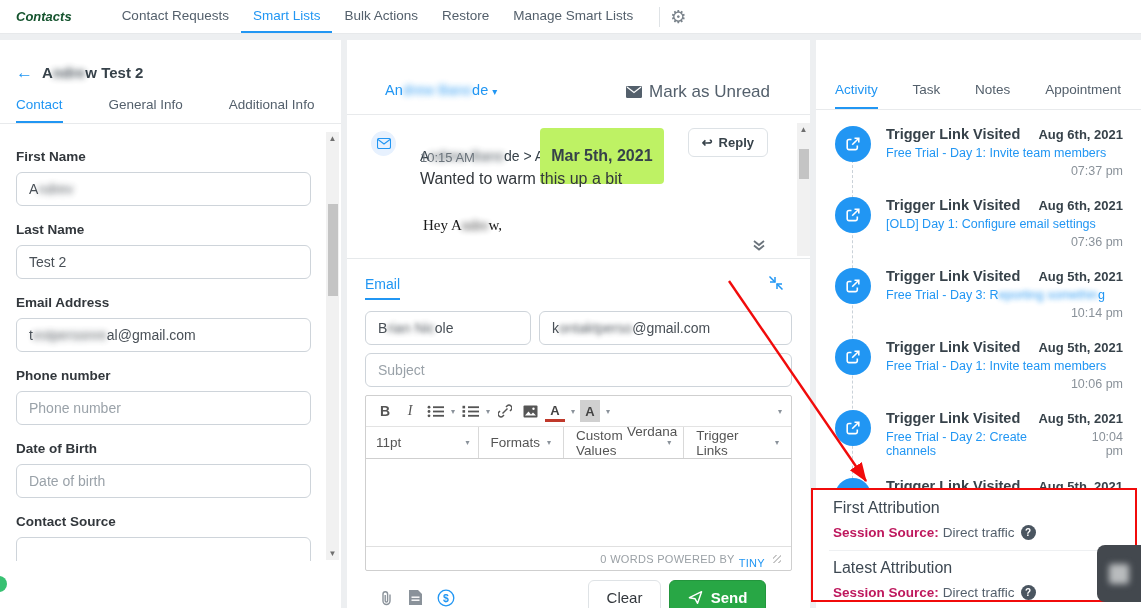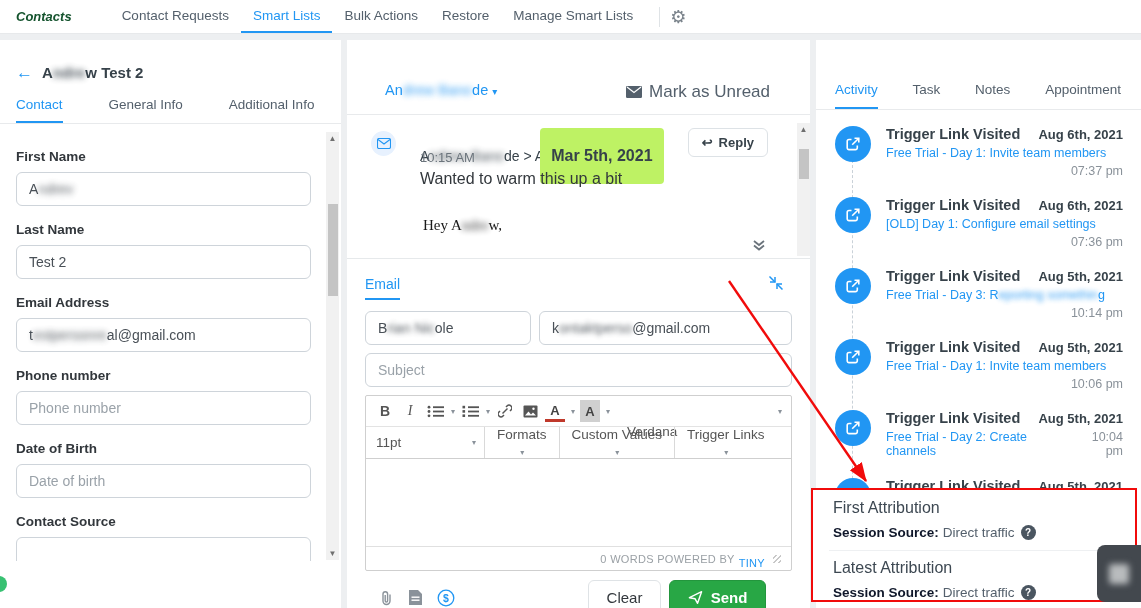--- a/index.html
+++ b/index.html
@@ -91,21 +91,21 @@
   .tb-btn { display:flex; align-items:center; justify-content:center; min-width:20px; height:22px; cursor:pointer; color:#555; }
   .tb-b { font-weight:bold; font-size:14px; }
   .tb-i { font-style:italic; font-family:"Liberation Serif", serif; font-size:14px; }
   .tb-caret { font-size:8px; color:#8a929a; margin-left:1px; cursor:pointer; }
   .tb-A { font-size:13px; font-weight:bold; color:#444; line-height:1; padding:2px 3px 1px; border-bottom:3px solid #c0392b; }
   .tb-A2 { font-size:13px; font-weight:bold; color:#444; line-height:1; padding:3px 4px; background:#d0d0d0; }
   .tb-font { font-size:13.5px; color:#555; margin-left:12px; cursor:pointer;margin-top:41px; }
   .tb-row1 .push { flex:1; }
   .tb-row2 { height:32px; display:flex; align-items:stretch; border-top:1px solid #e3e3e3; font-size:13.5px; color:#555; }
   .tb-size { width:118px; display:flex; align-items:center; justify-content:space-between; padding:0 8px 0 10px; cursor:pointer; }
-  .tb-menu { display:flex; align-items:center; gap:6px; padding:0 12px; border-left:1px solid #d9d9d9; cursor:pointer;flex-direction:column; }
+  .tb-menu { display:flex; align-items:center; gap:6px; padding:0 12px; border-left:1px solid #d9d9d9; cursor:pointer; }
   .tb-editor { height:88px; border-top:1px solid #cfcfcf; background:#fff; cursor:text; }
   .tb-status { height:24px; border-top:1px solid #e0e0e0; display:flex; align-items:center; justify-content:flex-end; gap:4px; padding-right:10px; font-size:11px; color:#9aa0a5; letter-spacing:.3px; }
   .tb-status .brand { color:#2196f3;margin-top:9px; }
   .resize-grip { width:8px; height:8px; margin-left:4px; background:
      repeating-linear-gradient(135deg, transparent 0 2px, #bbb 2px 3.4px); opacity:.8; }
   .send-row { display:flex; align-items:center; margin-top:9px; padding-right:26px; }
   .attach-icons { display:flex; align-items:center; gap:15px; margin-left:14px; }
   .attach-icons > span { cursor:pointer; display:flex; }
   .spacer { flex:1; }
   .clear-btn { width:73px; height:35px; background:#fff; border:1px solid #dfe3e6; border-radius:6px; font-size:15px; color:#32373c; font-family:"Liberation Sans", sans-serif; cursor:pointer; }
@@ -128,21 +128,21 @@
   .entry-linkrow { display:flex; justify-content:space-between; margin-top:4px; }
   .entry-linkrow .entry-link, .entry-linkrow .entry-time { margin-top:0; }
 
   
   .attribution {
     position:absolute; left:811px; top:488px; width:326px; height:114px;
     background:#fff; border:2px solid #f10b0b; z-index:15; padding:9px 16px 0 20px;
   }
   .attr-title { font-size:16px; color:#3d4852; }
   .attr-row { display:flex; align-items:center; gap:4px; margin-top:8px; font-size:13.5px; color:#54606c; }
-  .attr-label { font-weight:bold; color:#0f172a; }
+  .attr-label { font-weight:bold; color:#be185d; }
   .q-circle { width:15px; height:15px; border-radius:50%; background:#4a5560; color:#fff; font-size:10px; font-weight:bold; display:inline-flex; align-items:center; justify-content:center; margin-left:2px; cursor:pointer; }
   .attr-divider { border-top:1px solid #eef0f2; margin:10px 0 8px -4px; }
 
   
   .arrow-svg { position:absolute; left:0; top:0; z-index:40; pointer-events:none; }
   .chat-widget { position:absolute; right:0; top:545px; width:44px; height:57px; background:#43484e; border-radius:8px 0 0 8px; z-index:25; display:flex; align-items:center; justify-content:center; cursor:pointer; }
   .chat-glyph { width:20px; height:20px; background:#b9bcbe; filter:blur(3px); border-radius:3px; }
   .green-dot { position:absolute; left:-9px; top:576px; width:16px; height:16px; border-radius:50%; background:#38c172; z-index:30; }
 </style>
 </head>

